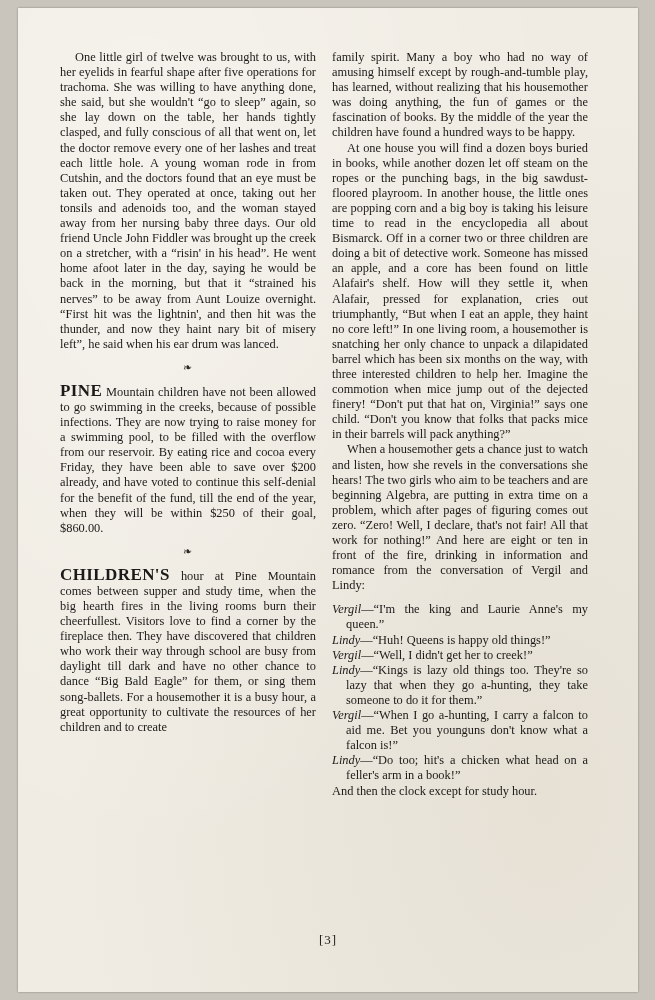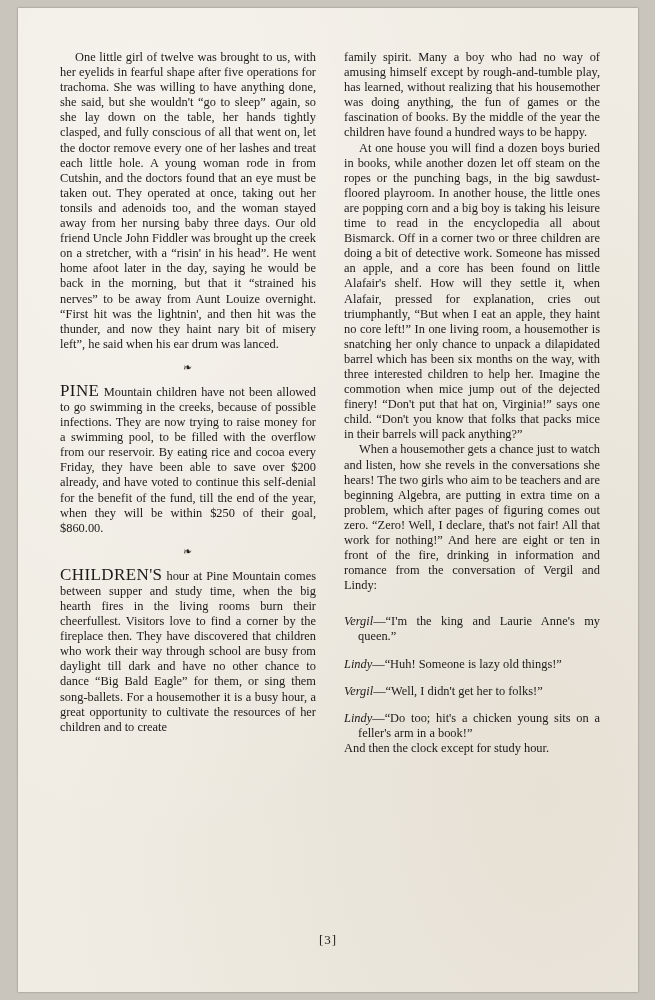--- a/index.html
+++ b/index.html
@@ -30,58 +30,59 @@
       radial-gradient(ellipse at 20% 15%, rgba(255,255,255,0.35), rgba(255,255,255,0) 60%),
       radial-gradient(ellipse at 85% 80%, rgba(200,190,170,0.25), rgba(255,255,255,0) 65%);
     pointer-events: none;
   }
   .columns {
     position: absolute;
     left: 42px;
     top: 42px;
     width: 540px;
     display: flex;
-    gap: 28px;
+    gap: 16px;
   }
   .col {
     width: 256px;
   }
   p {
     margin: 0;
     font-size: 12.4px;
     line-height: 15.1px;
     text-align: justify;
     text-justify: inter-word;
     color: #1b1a18;
     text-indent: 15px;
     hyphens: manual;
   }
   p.noindent { text-indent: 0; }
   .smallcap-lead {
     font-size: 17px;
     line-height: 15.1px;
     letter-spacing: 0.2px;
+    font-weight: bold;
   }
   .sc {
     font-variant: small-caps;
     letter-spacing: 0.4px;
   }
   .ornament {
     text-align: center;
     font-size: 11px;
     color: #2a2823;
     margin: 9px 0 9px 0;
     letter-spacing: 1px;
   }
   .ornament span {
     display: inline-block;
     transform: rotate(-8deg);
   }
   .dialog {
-    margin-top: 12px;
+    margin-top: 0;
     text-indent: 0;
     padding-left: 14px;
   }
   .dialog .hang {
     display: block;
     text-indent: -14px;
   }
   .speaker {
     font-style: italic;
   }
@@ -125,27 +126,33 @@
       <p class="run-on">family spirit. Many a boy who had no way of amusing himself except by rough-and-tumble play, has learned, without realizing that his housemother was doing anything, the fun of games or the fascination of books. By the middle of the year the children have found a hundred ways to be happy.</p>
       <p>At one house you will find a dozen boys buried in books, while another dozen let off steam on the ropes or the punching bags, in the big sawdust-floored playroom. In another house, the little ones are popping corn and a big boy is taking his leisure time to read in the encyclopedia all about Bismarck. Off in a corner two or three children are doing a bit of detective work. Someone has missed an apple, and a core has been found on little Alafair's shelf. How will they settle it, when Alafair, pressed for explanation, cries out triumphantly, “But when I eat an apple, they haint no core left!” In one living room, a housemother is snatching her only chance to unpack a dilapidated barrel which has been six months on the way, with three interested children to help her. Imagine the commotion when mice jump out of the dejected finery! “Don't put that hat on, Virginia!” says one child. “Don't you know that folks that packs mice in their barrels will pack anything?”</p>
       <p>When a housemother gets a chance just to watch and listen, how she revels in the conversations she hears! The two girls who aim to be teachers and are beginning Algebra, are putting in extra time on a problem, which after pages of figuring comes out zero. “Zero! Well, I declare, that's not fair! All that work for nothing!” And here are eight or ten in front of the fire, drinking in information and romance from the conversation of Vergil and Lindy:</p>
 
       <div class="spacer-sm"></div>
 
       <p class="dialog">
         <span class="hang"><span class="speaker">Vergil</span><span>—“I'm the king and Laurie Anne's my queen.”</span></span>
       </p>
       <p class="dialog">
-        <span class="hang"><span class="speaker">Lindy</span><span>—“Huh! Someone is lazy old things!”</span></span>
+        <span class="hang"><span class="speaker">Lindy</span><span>—“Huh! Queens is happy old things!”</span></span>
       </p>
       <p class="dialog">
-        <span class="hang"><span class="speaker">Vergil</span><span>—“Well, I didn't get her to folks!”</span></span>
+        <span class="hang"><span class="speaker">Vergil</span><span>—“Well, I didn't get her to creek!”</span></span>
       </p>
       <p class="dialog">
-        <span class="hang"><span class="speaker">Lindy</span><span>—“Do too; hit's a chicken young sits on a feller's arm in a book!”</span></span>
+        <span class="hang"><span class="speaker">Lindy</span><span>—“Kings is lazy old things too. They're so lazy that when they go a-hunting, they take someone to do it for them.”</span></span>
+      </p>
+      <p class="dialog">
+        <span class="hang"><span class="speaker">Vergil</span><span>—“When I go a-hunting, I carry a falcon to aid me. Bet you younguns don't know what a falcon is!”</span></span>
+      </p>
+      <p class="dialog">
+        <span class="hang"><span class="speaker">Lindy</span><span>—“Do too; hit's a chicken what head on a feller's arm in a book!”</span></span>
       </p>
 
       <p class="noindent">And then the clock except for study hour.</p>
     </div>
 
   </div>
 
   <div class="pagenum">[3]</div>
 
 </div>

